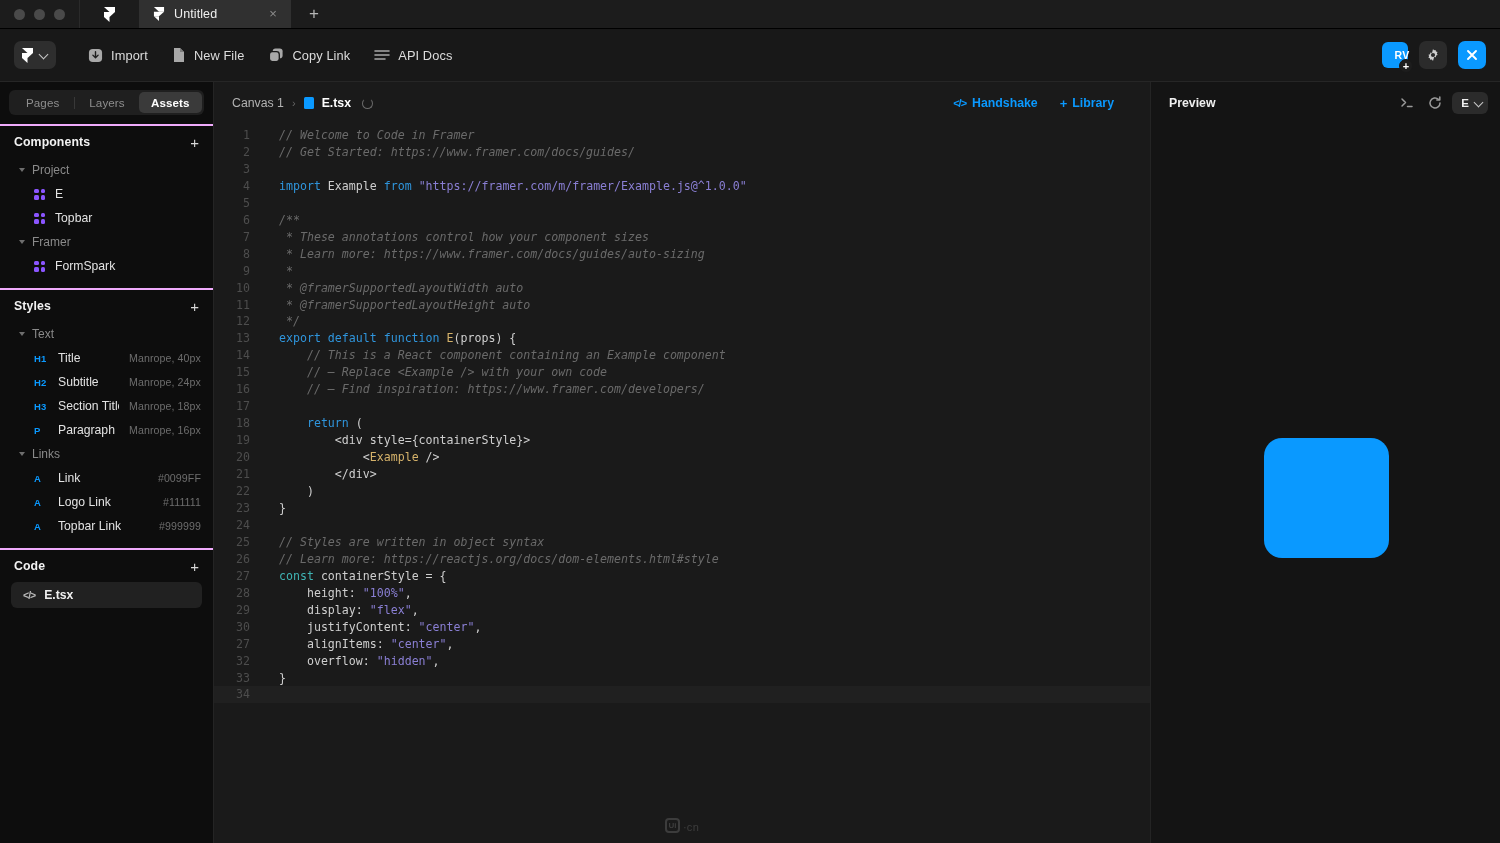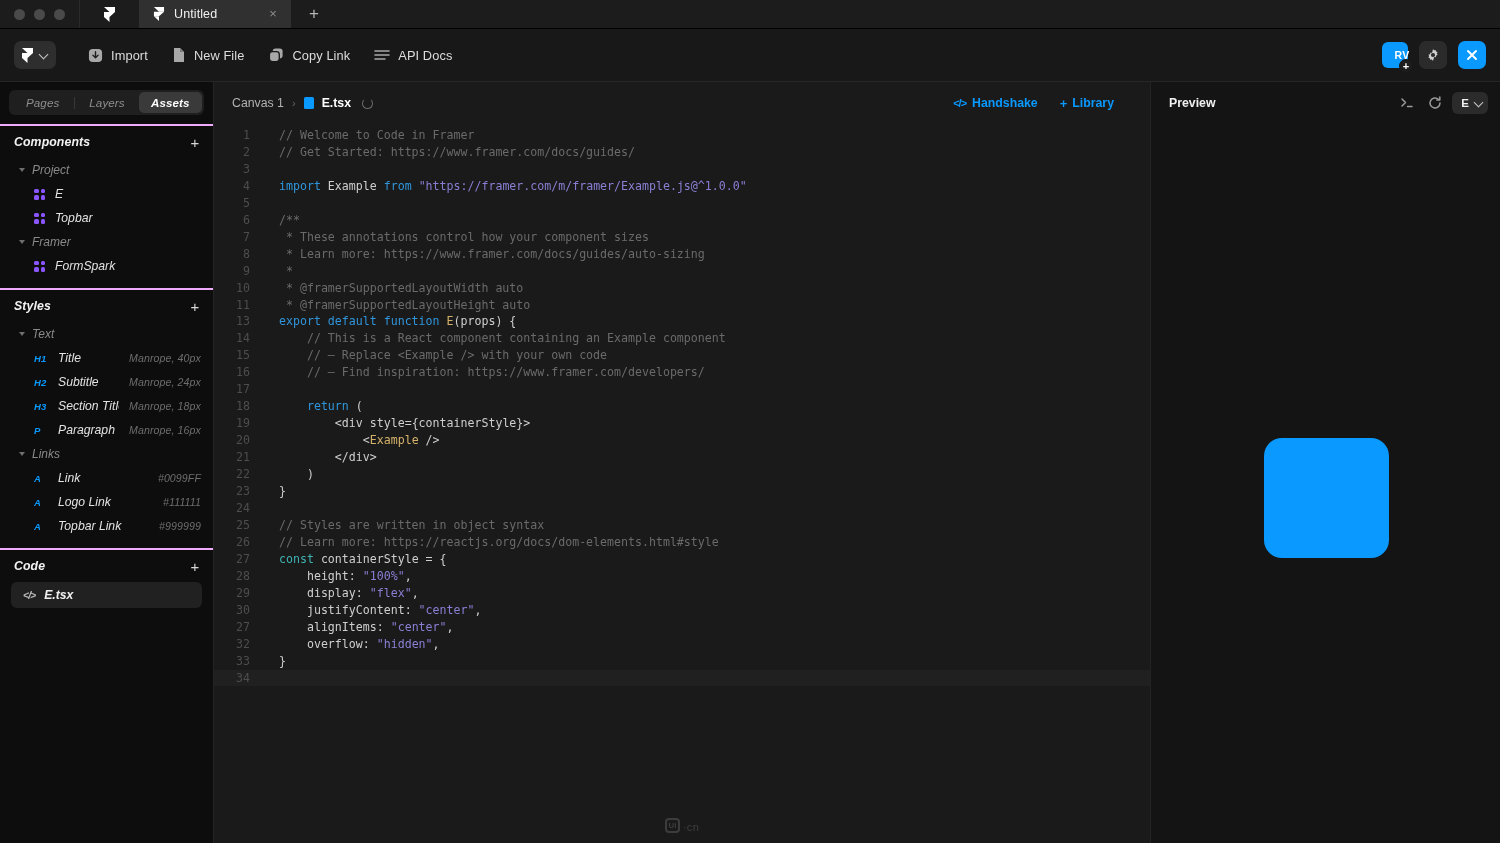--- a/index.html
+++ b/index.html
@@ -73,21 +73,21 @@
     display:flex; align-items:center; justify-content:center; margin-left:11px;
   }
   .icon-btn.blue { background:#0a99ff; }
 
   
   .body { flex:1; display:flex; min-height:0; }
 
   
   .sidebar {
     width:214px; flex:0 0 214px; background:#0d0d0d; border-right:1px solid #242424;
-    display:flex; flex-direction:column; overflow:hidden;font-style:italic;
+    display:flex; flex-direction:column; overflow:hidden;
   }
   .seg-wrap { padding:8px 9px 9px; }
   .seg {
     height:25px; background:#1f1f1f; border-radius:6px; display:flex; align-items:center;
     padding:2px; position:relative;
   }
   .seg-item {
     flex:1; text-align:center; font-size:11.6px; color:#8e8e8e; line-height:21px;
     border-radius:5px; letter-spacing:.1px;
   }
@@ -155,21 +155,21 @@
   .codearea { flex:1; overflow:hidden; padding-top:8px; position:relative; }
   pre.code {
     font-family:"DejaVu Sans Mono", monospace; font-size:11.6px; line-height:16.95px;
     color:#cfcfcf; white-space:pre;
   }
   .ln { display:block; }
   .ln > .n {
     display:inline-block; width:36px; text-align:right; color:#4d4d4d;
     margin-right:29px; user-select:none;
   }
-  .cmt { color:#6a6a6a; }
+  .cmt { color:#6a6a6a;font-style:italic; }
   .kw  { color:#2f95dc; }
   .kw2 { color:#3fb3b3; }
   .str { color:#8a7fd4; }
   .fn  { color:#d5b26a; }
   .pl  { color:#cfcfcf; }
   .tag { color:#cfcfcf;margin-top:40px; }
   .curline { background:#202020; }
   .watermark {
     position:absolute; left:0; right:0; bottom:10px; display:flex; align-items:flex-end;
     justify-content:center; gap:3px; opacity:.30;
@@ -438,20 +438,21 @@
 </span><span class="ln"><span class="n">2</span><span class="cmt">// Get Started: https://www.framer.com/docs/guides/</span>
 </span><span class="ln"><span class="n">3</span>
 </span><span class="ln"><span class="n">4</span><span class="kw">import</span><span class="pl"> Example </span><span class="kw">from</span><span class="pl"> </span><span class="str">"https://framer.com/m/framer/Example.js@^1.0.0"</span>
 </span><span class="ln"><span class="n">5</span>
 </span><span class="ln"><span class="n">6</span><span class="cmt">/**</span>
 </span><span class="ln"><span class="n">7</span><span class="cmt"> * These annotations control how your component sizes</span>
 </span><span class="ln"><span class="n">8</span><span class="cmt"> * Learn more: https://www.framer.com/docs/guides/auto-sizing</span>
 </span><span class="ln"><span class="n">9</span><span class="cmt"> *</span>
 </span><span class="ln"><span class="n">10</span><span class="cmt"> * @framerSupportedLayoutWidth auto</span>
 </span><span class="ln"><span class="n">11</span><span class="cmt"> * @framerSupportedLayoutHeight auto</span>
+</span><span class="ln"><span class="n">12</span><span class="cmt"> */</span>
 </span><span class="ln"><span class="n">13</span><span class="kw">export default function</span><span class="pl"> </span><span class="fn">E</span><span class="pl">(props) {</span>
 </span><span class="ln"><span class="n">14</span><span class="cmt">    // This is a React component containing an Example component</span>
 </span><span class="ln"><span class="n">15</span><span class="cmt">    // – Replace &lt;Example /&gt; with your own code</span>
 </span><span class="ln"><span class="n">16</span><span class="cmt">    // – Find inspiration: https://www.framer.com/developers/</span>
 </span><span class="ln"><span class="n">17</span>
 </span><span class="ln"><span class="n">18</span><span class="pl">    </span><span class="kw">return</span><span class="pl"> (</span>
 </span><span class="ln"><span class="n">19</span><span class="pl">        &lt;</span><span class="tag">div</span><span class="pl"> style={containerStyle}&gt;</span>
 </span><span class="ln"><span class="n">20</span><span class="pl">            &lt;</span><span class="fn">Example</span><span class="pl"> /&gt;</span>
 </span><span class="ln"><span class="n">21</span><span class="pl">        &lt;/</span><span class="tag">div</span><span class="pl">&gt;</span>
 </span><span class="ln"><span class="n">22</span><span class="pl">    )</span>

